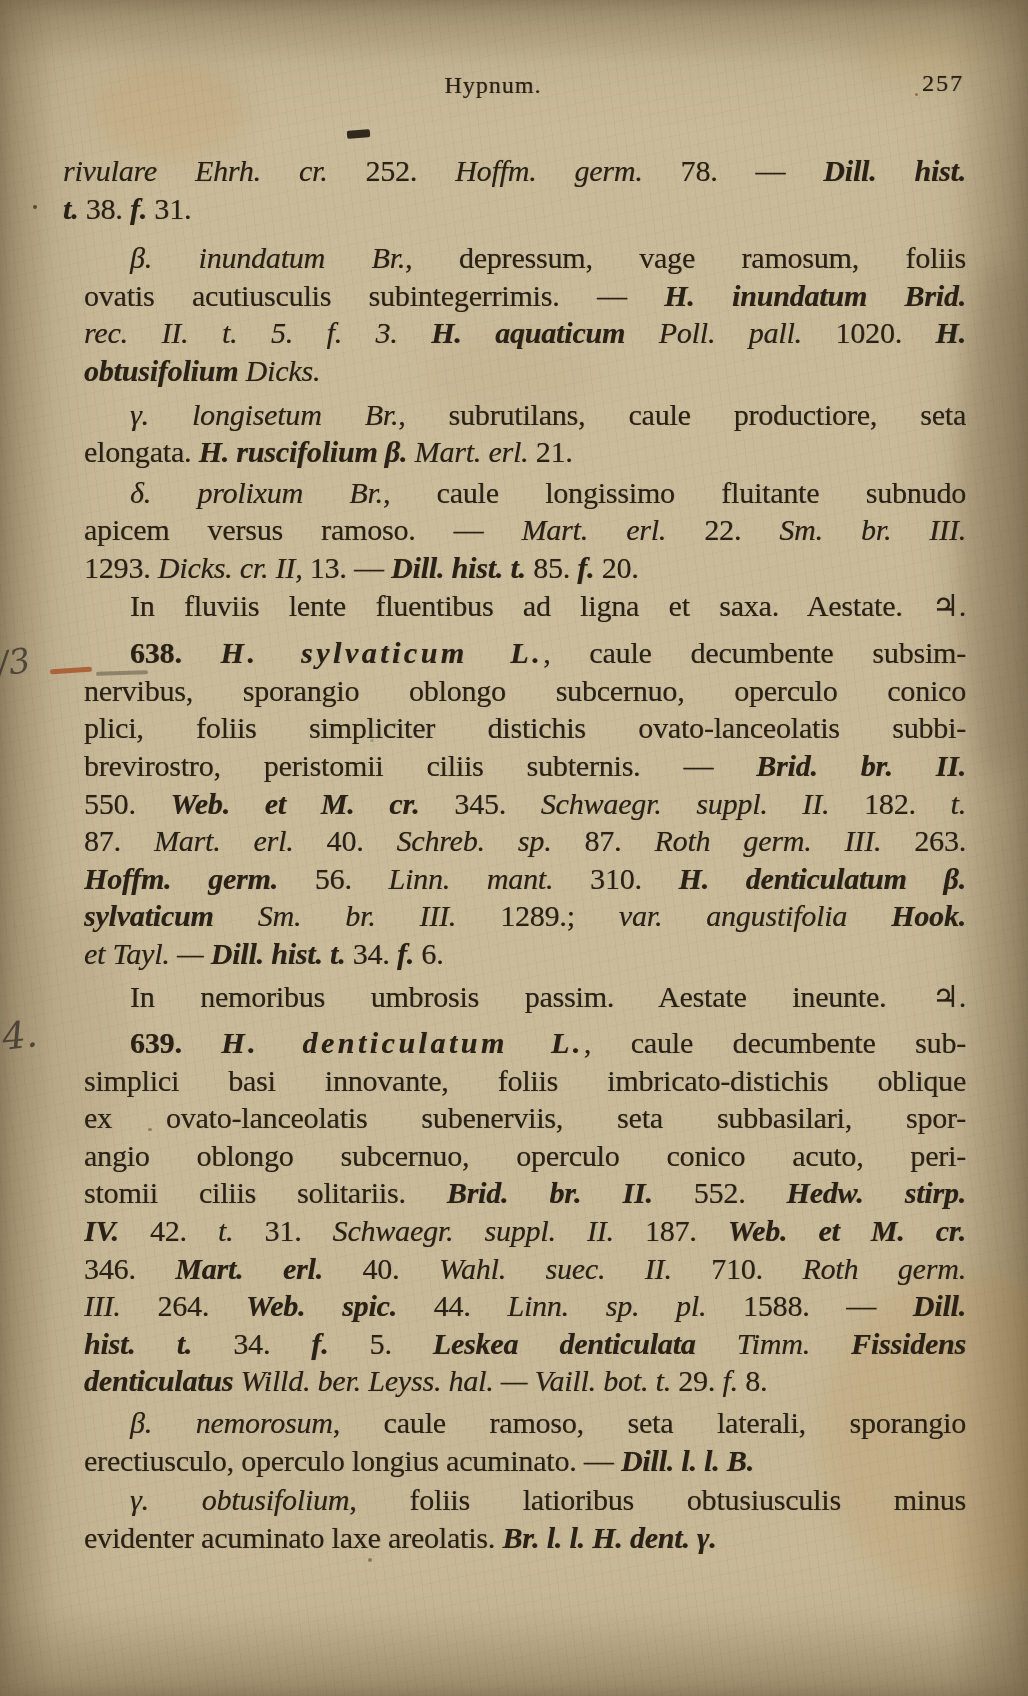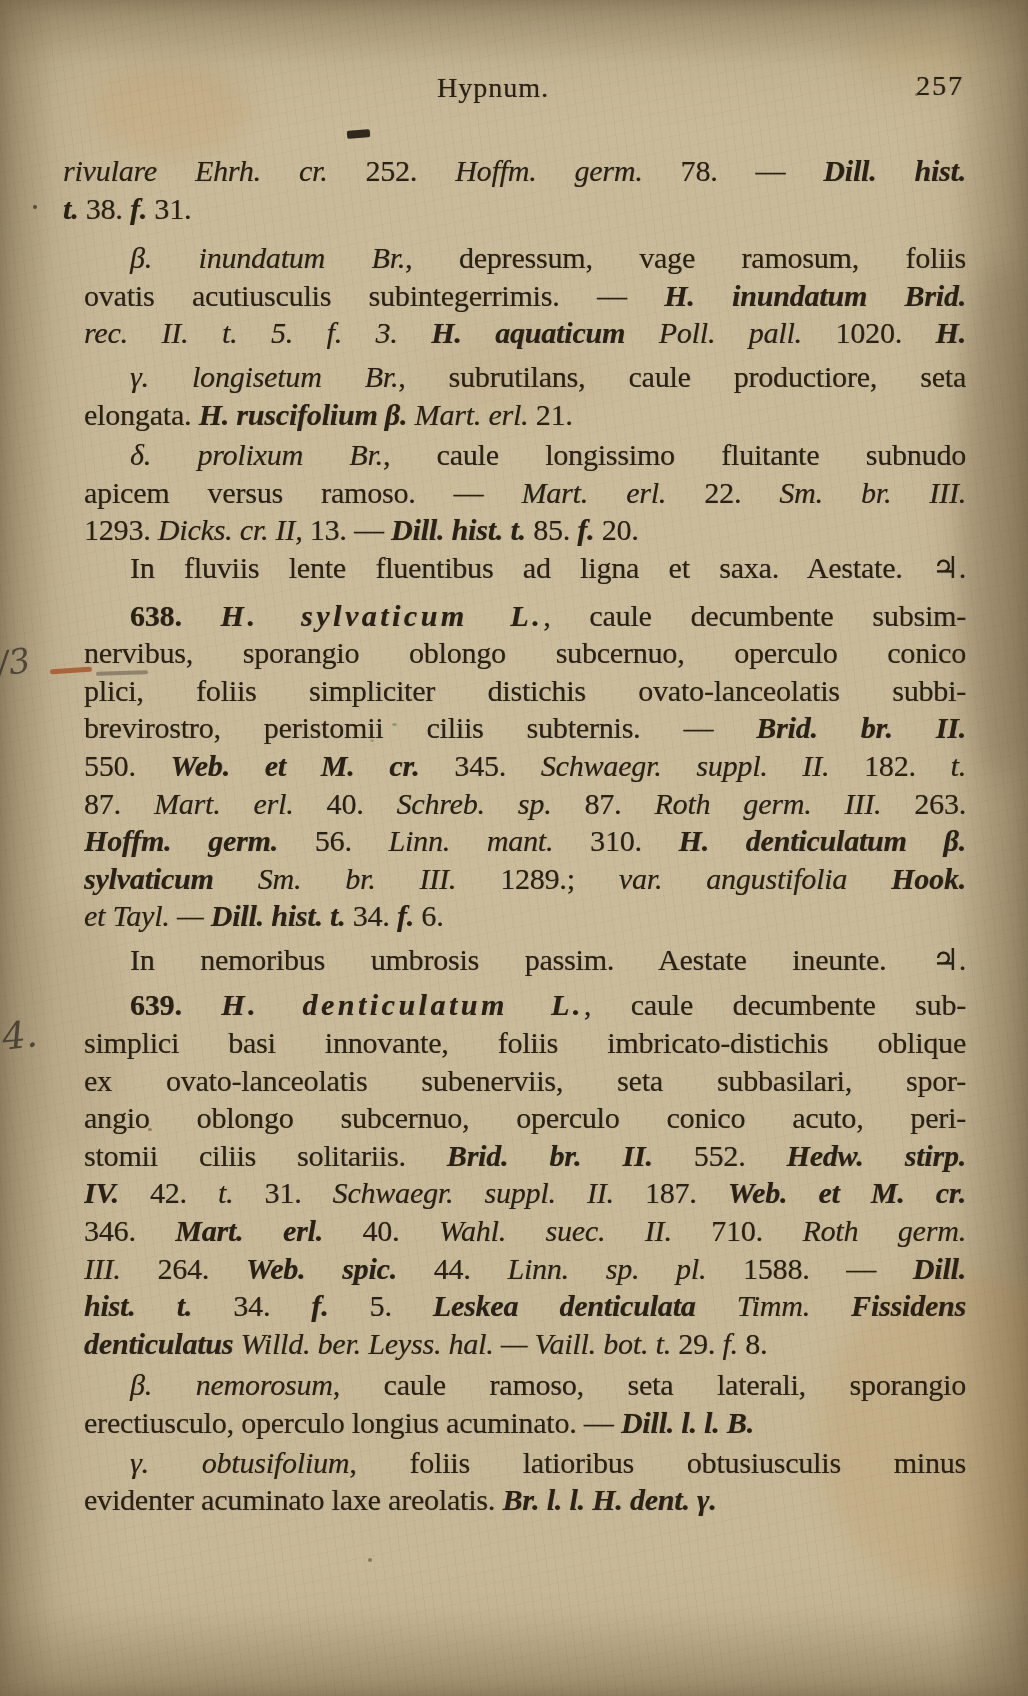--- a/index.html
+++ b/index.html
@@ -24,21 +24,21 @@
     position:absolute;inset:0;pointer-events:none;
     background:
       repeating-linear-gradient(83deg, rgba(110,92,62,.05) 0 1px, transparent 1px 9px),
       repeating-linear-gradient(-12deg, rgba(120,100,70,.04) 0 1px, transparent 1px 13px);
     mix-blend-mode:multiply;
   }
   .stain{position:absolute;border-radius:50%;pointer-events:none;filter:blur(14px);}
   .speck{position:absolute;border-radius:50%;pointer-events:none;}
   .header{
     position:absolute;left:84px;top:72px;width:882px;height:40px;
-    font-size:28px;
+    font-size:24px;
   }
   .header .title{
     position:absolute;left:0;right:64px;text-align:center;letter-spacing:1px;
     text-shadow:.4px .4px .8px rgba(40,30,20,.55);
   }
   .header .pageno{
     position:absolute;right:2px;top:-2px;letter-spacing:2px;
     text-shadow:.4px .4px .8px rgba(40,30,20,.55);
   }
   .text-block{
@@ -105,20 +105,21 @@
 
   <div class="text-block">
       <div class="para outdent" style="margin-top: 0px;">
         <div class="line"><span class="s-i">rivulare Ehrh. cr. </span><span class="s-n">252. </span><span class="s-i">Hoffm. germ. </span><span class="s-n">78. — </span><span class="s-bi">Dill. hist.</span></div>
         <div class="line last"><span class="s-bi">t. </span><span class="s-n">38. </span><span class="s-bi">f. </span><span class="s-n">31.</span></div>
       </div>
       <div class="para" style="margin-top: 12px;">
         <div class="line indent"><span class="s-i">β. inundatum Br.</span><span class="s-n">, depressum, vage ramosum, foliis</span></div>
         <div class="line"><span class="s-n">ovatis acutiusculis subintegerrimis. — </span><span class="s-bi">H. inundatum Brid.</span></div>
         <div class="line"><span class="s-i">rec. II. t. 5. f. 3. </span><span class="s-bi">H. aquaticum </span><span class="s-i">Poll. pall. </span><span class="s-n">1020. </span><span class="s-bi">H.</span></div>
+        <div class="line last"><span class="s-bi">obtusifolium </span><span class="s-i">Dicks.</span></div>
       </div>
       <div class="para" style="margin-top: 6px;">
         <div class="line indent"><span class="s-i">γ. longisetum Br.</span><span class="s-n">, subrutilans, caule productiore, seta</span></div>
         <div class="line last"><span class="s-n">elongata. </span><span class="s-bi">H. ruscifolium β. </span><span class="s-i">Mart. erl. </span><span class="s-n">21.</span></div>
       </div>
       <div class="para" style="margin-top: 3px;">
         <div class="line indent"><span class="s-i">δ. prolixum Br.</span><span class="s-n">, caule longissimo fluitante subnudo</span></div>
         <div class="line"><span class="s-n">apicem versus ramoso. — </span><span class="s-i">Mart. erl. </span><span class="s-n">22. </span><span class="s-i">Sm. br. III.</span></div>
         <div class="line last"><span class="s-n">1293. </span><span class="s-i">Dicks. cr. II, </span><span class="s-n">13. — </span><span class="s-bi">Dill. hist. t. </span><span class="s-n">85. </span><span class="s-bi">f. </span><span class="s-n">20.</span></div>
       </div>

